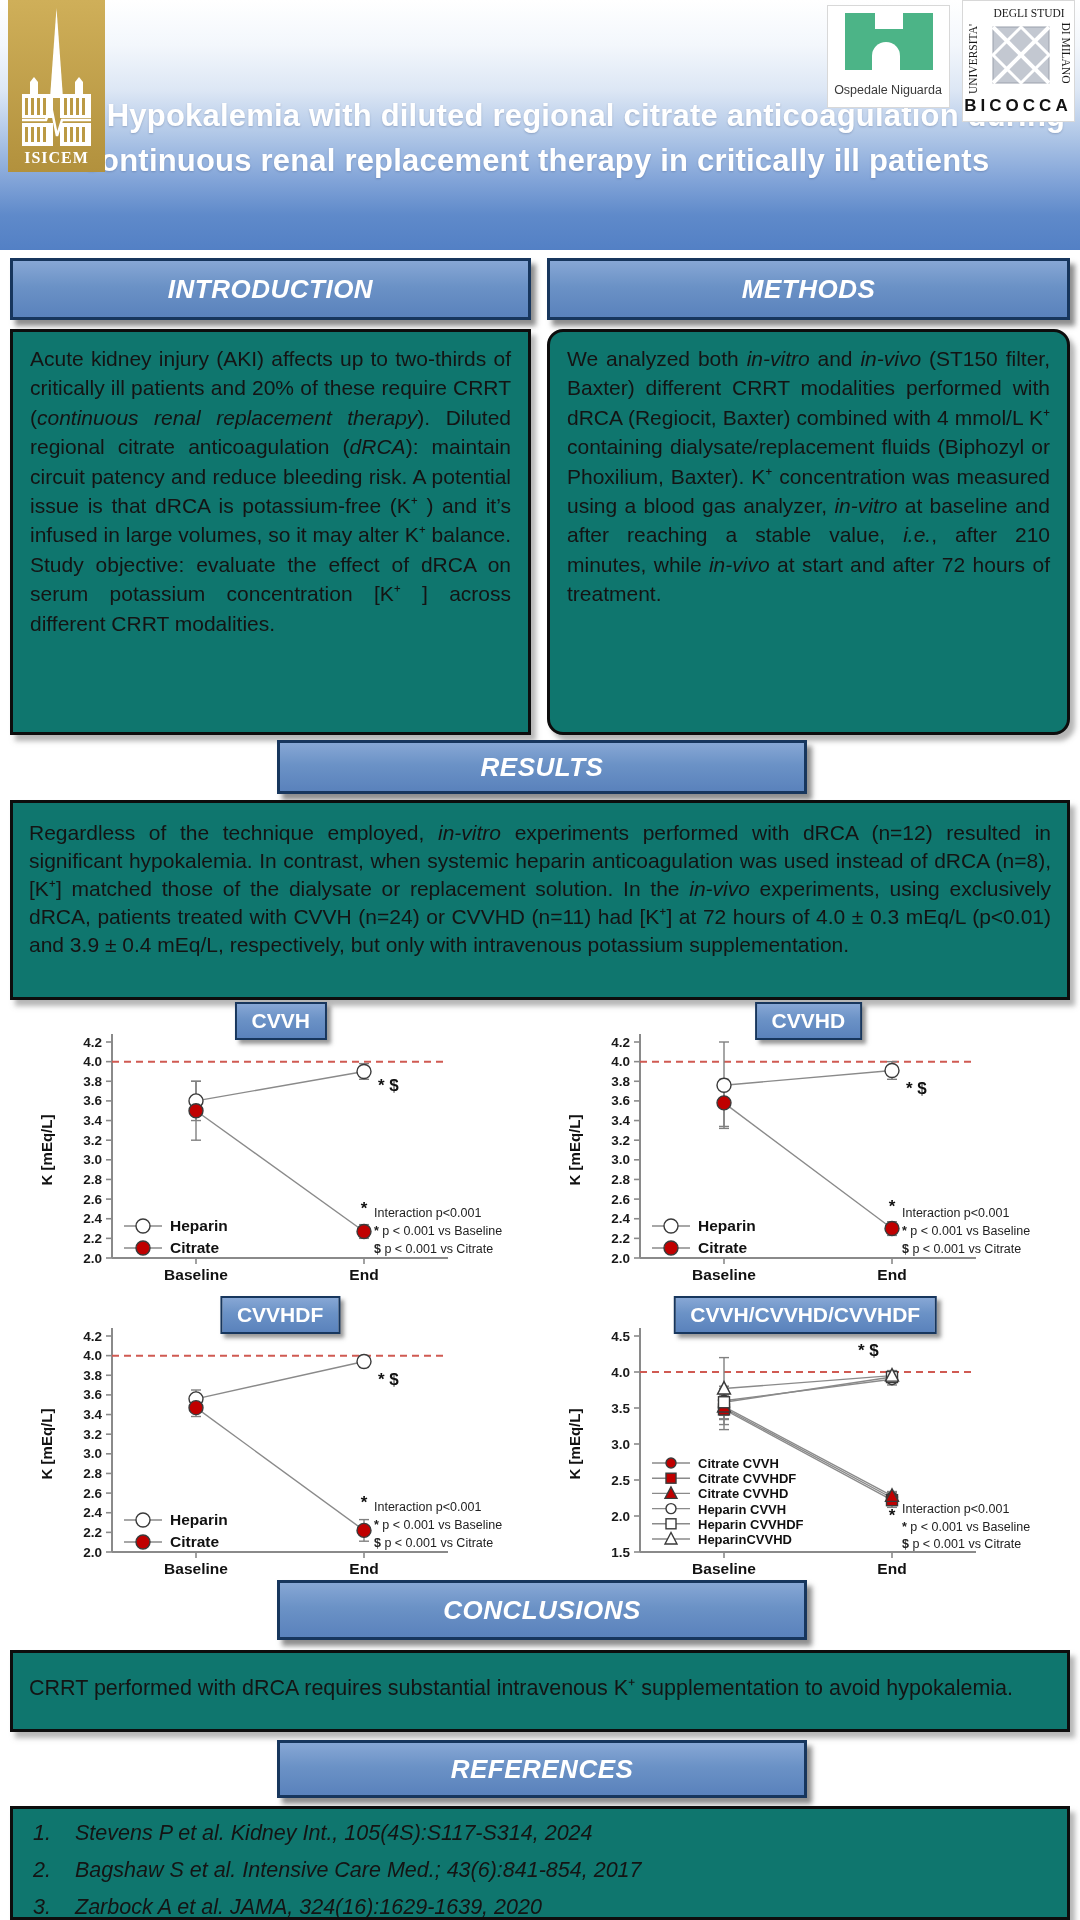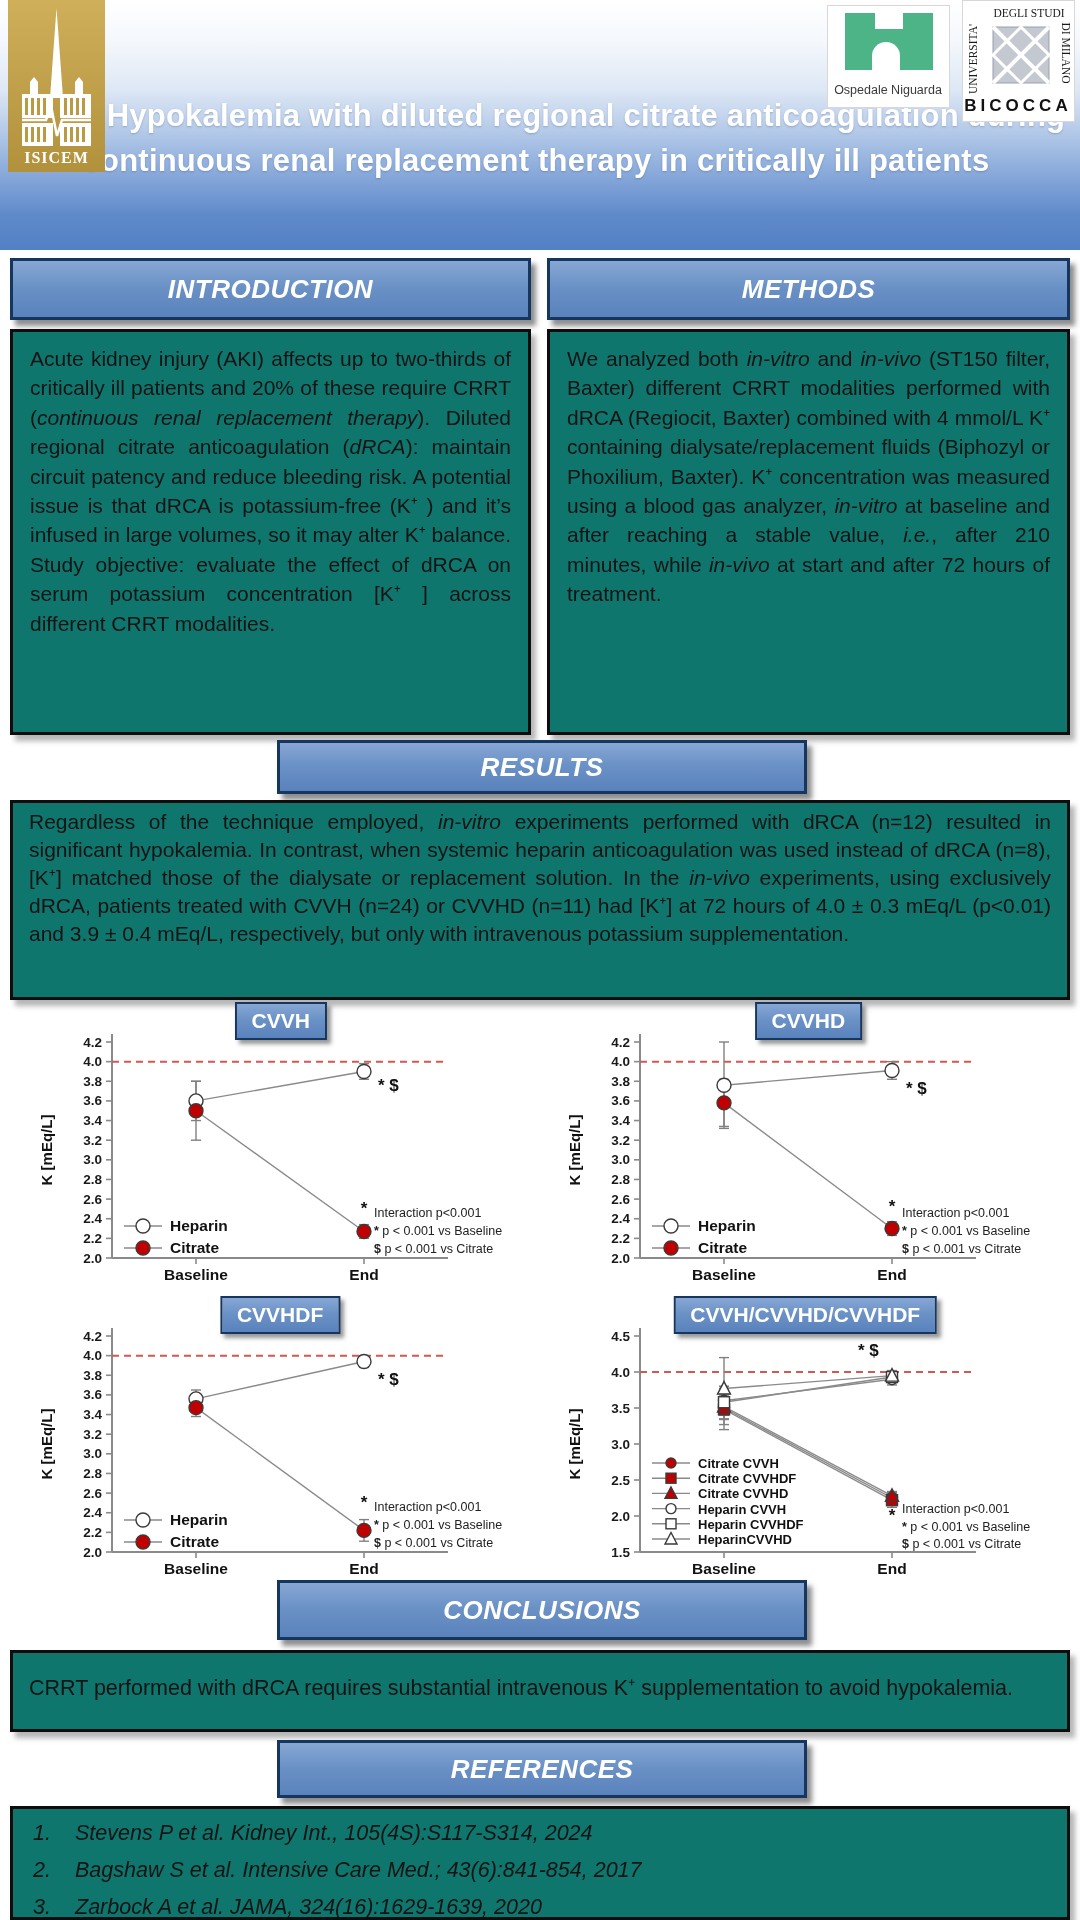--- a/index.html
+++ b/index.html
@@ -17,21 +17,21 @@
   .logo{position:absolute;}
   .logo-white{background:#fff;border:1px solid #d8d8d8;}
 
   
   .sec-head{position:absolute;display:flex;align-items:center;justify-content:center;
     background:linear-gradient(180deg,#87a7d5 0%,#6b92c6 45%,#5a82bc 100%);
     border:3px solid #17365d;box-shadow:5px 6px 5px rgba(50,50,50,.55);
     color:#fff;font-weight:700;font-style:italic;font-size:26px;letter-spacing:.5px;}
   .content-box{position:absolute;background:#0f766e;border:3px solid #0d0d0d;box-shadow:5px 6px 5px rgba(110,110,110,.5);color:#141414;overflow:hidden;}
   .body-text{padding:12px 17px;font-size:21px;line-height:1.4;text-align:justify;}
-  .results-text{padding:5px 16px;font-size:21px;line-height:28px;text-align:justify;}
+  .results-text{padding:16px 16px;font-size:21px;line-height:28px;text-align:justify;}
   .concl-text{padding:20px 16px;font-size:21.5px;line-height:30px;text-align:justify;}
 
   
   .chart-cell{position:absolute;width:505px;height:288px;text-align:right;}
   .chart-title{position:absolute;top:0;left:50%;transform:translateX(-52%);z-index:2;white-space:nowrap;
     background:linear-gradient(180deg,#87a7d5 0%,#6b92c6 45%,#5a82bc 100%);
     border:2.5px solid #17365d;box-shadow:4px 4px 4px rgba(50,50,50,.5);
     color:#fff;font-weight:700;font-size:21px;padding:5px 15px;}
   .chart-svg{position:absolute;left:0;top:12px;width:505px;height:272px;font-family:"Liberation Sans",sans-serif;}
 
@@ -111,21 +111,21 @@
       </svg>
     </div>
   </div>
 
   <div class="sec-head" style="left:10px;top:258px;width:521px;height:62px;">INTRODUCTION</div>
   <div class="content-box" style="left:10px;top:329px;width:521px;height:406px;">
     <div class="body-text"><span>Acute kidney injury (AKI) affects up to two-thirds of critically ill patients and 20% of these require CRRT (</span><span style="font-style: italic;">continuous renal replacement therapy</span><span>). Diluted regional citrate anticoagulation (</span><span style="font-style: italic;">dRCA</span><span>): maintain circuit patency and reduce bleeding risk. A potential issue is that dRCA is potassium-free (K⁺ ) and it’s infused in large volumes, so it may alter K⁺ balance. Study objective: evaluate the effect of dRCA on serum potassium concentration [K⁺ ] across different CRRT modalities.</span></div>
   </div>
 
   <div class="sec-head" style="left:547px;top:258px;width:523px;height:62px;">METHODS</div>
-  <div class="content-box" style="left:547px;top:329px;width:523px;height:406px;">
+  <div class="content-box" style="left:547px;top:329px;width:523px;height:406px;border-radius:16px;">
     <div class="body-text"><span>We analyzed both </span><span style="font-style: italic;">in-vitro</span><span> and </span><span style="font-style: italic;">in-vivo</span><span> (ST150 filter, Baxter) different CRRT modalities performed with dRCA (Regiocit, Baxter) combined with 4 mmol/L K⁺ containing dialysate/replacement fluids (Biphozyl or Phoxilium, Baxter). K⁺ concentration was measured using a blood gas analyzer, </span><span style="font-style: italic;">in-vitro</span><span> at baseline and after reaching a stable value, </span><span style="font-style: italic;">i.e.</span><span>, after 210 minutes, while </span><span style="font-style: italic;">in-vivo</span><span> at start and after 72 hours of treatment.</span></div>
   </div>
 
   <div class="sec-head" style="left:277px;top:740px;width:530px;height:54px;">RESULTS</div>
   <div class="content-box" style="left:10px;top:800px;width:1060px;height:200px;">
     <div class="results-text"><span>Regardless of the technique employed, </span><span style="font-style: italic;">in-vitro</span><span> experiments performed with dRCA (n=12) resulted in significant hypokalemia. In contrast, when systemic heparin anticoagulation was used instead of dRCA (n=8), [K⁺] matched those of the dialysate or replacement solution. In the </span><span style="font-style: italic;">in-vivo</span><span> experiments, using exclusively dRCA, patients treated with CVVH (n=24) or CVVHD (n=11) had [K⁺] at 72 hours of 4.0 ± 0.3 mEq/L (p&lt;0.01) and 3.9 ± 0.4 mEq/L, respectively,  but only with intravenous potassium supplementation.</span></div>
   </div>
 
   <div class="chart-cell" style="left:30px;top:1002px;">
     <div class="chart-title">CVVH</div>

